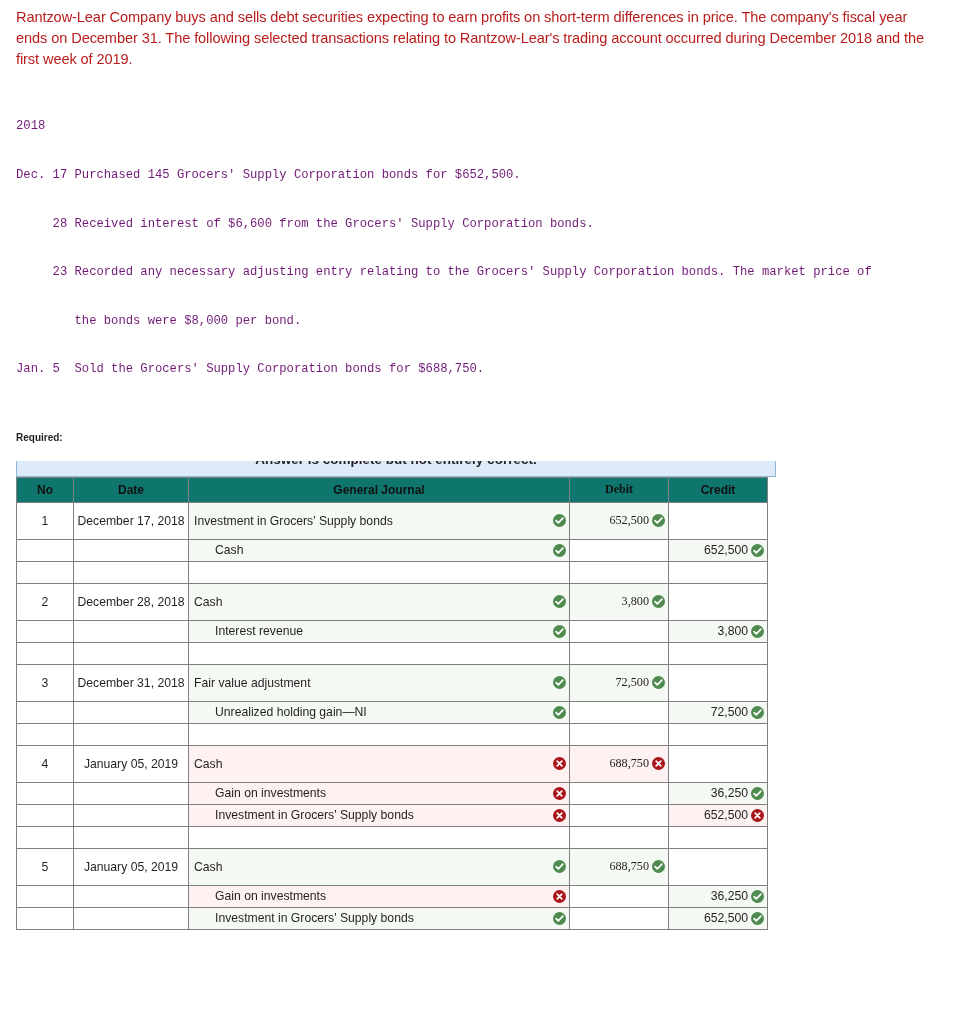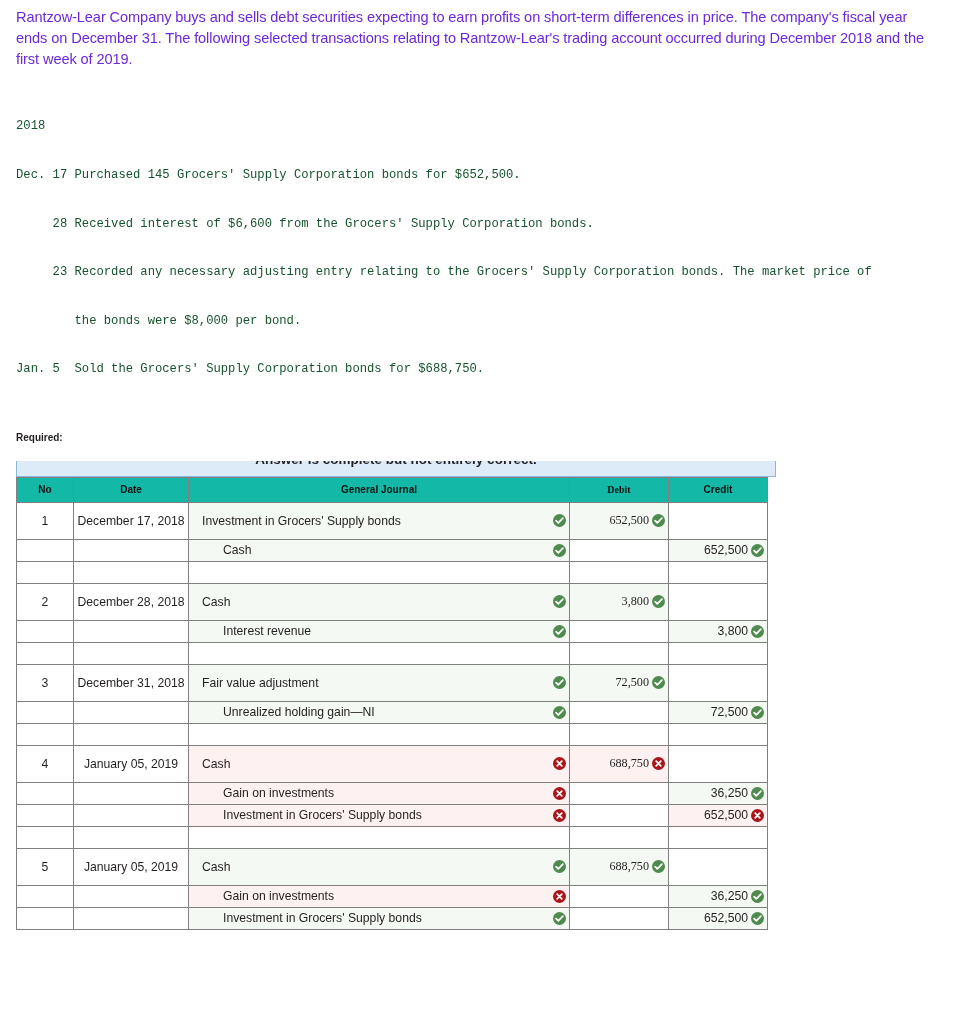--- a/index.html
+++ b/index.html
@@ -17,31 +17,31 @@
   .page {
     position: relative;
     width: 968px;
     padding: 0;
   }
 
   
   .intro {
     font-size: 14.6px;
     line-height: 21px;
-    color: #6d28d9;
+    color: #b91c1c;
     padding: 7px 26px 0 16px;
     letter-spacing: -0.1px;
   }
 
   
   .txn-block {
     font-family: "Liberation Mono", "DejaVu Sans Mono", monospace;
     font-size: 12.2px;
     line-height: 16.2px;
-    color: #14532d;
+    color: #701a75;
     padding: 16px 0 0 16px;
     white-space: pre;
   }
   .txn-line { white-space: pre; }
 
   
   .required {
     padding: 18px 18px 0 16px;
     font-size: 10px;
     line-height: 20.5px;
@@ -83,24 +83,24 @@
     table-layout: fixed;
     font-size: 12.2px;
   }
   .jt th, .jt td {
     border: 1px solid #808080;
     padding: 0;
     height: 21px;
     vertical-align: middle;
   }
   .jt thead th {
-    background: #14b8a6;
+    background: #0f766e;
     color: #111111;
     font-weight: bold;
-    font-size: 10px;
+    font-size: 12px;
     height: 24px;
     text-align: center;
   }
   .c-no    { width: 56px; text-align: center; }
   .c-date  { width: 114px; text-align: center; }
   .c-gj    { width: 380px; }
   .c-debit { width: 98px; text-align: right; font-family: Liberation Serif, serif; }
   .c-credit{ width: 98px; text-align: right; }
 
   .jt td.c-no, .jt td.c-date { text-align: center; font-size: 12.2px; line-height: 14px; }
@@ -113,21 +113,21 @@
   .cellwrap {
     display: flex;
     align-items: center;
     justify-content: space-between;
     height: 100%;
     padding: 0 3px 0 4px;
     box-sizing: border-box;
   }
   .cellwrap.num { justify-content: flex-end; }
   .cellwrap.num .txt { margin-right: 3px; }
-  .cellwrap .txt { white-space: nowrap; margin-left: 8px; }
+  .cellwrap .txt { white-space: nowrap; }
 
   .acct-l1 { padding-left: 1px; }
   .acct-l2 { padding-left: 22px; }
 
   .ok  { background: #f4f9f4; }
   .bad { background: #fdf1f1; }
   .blank-cell { background: #ffffff; }
 
   
   .ico {

